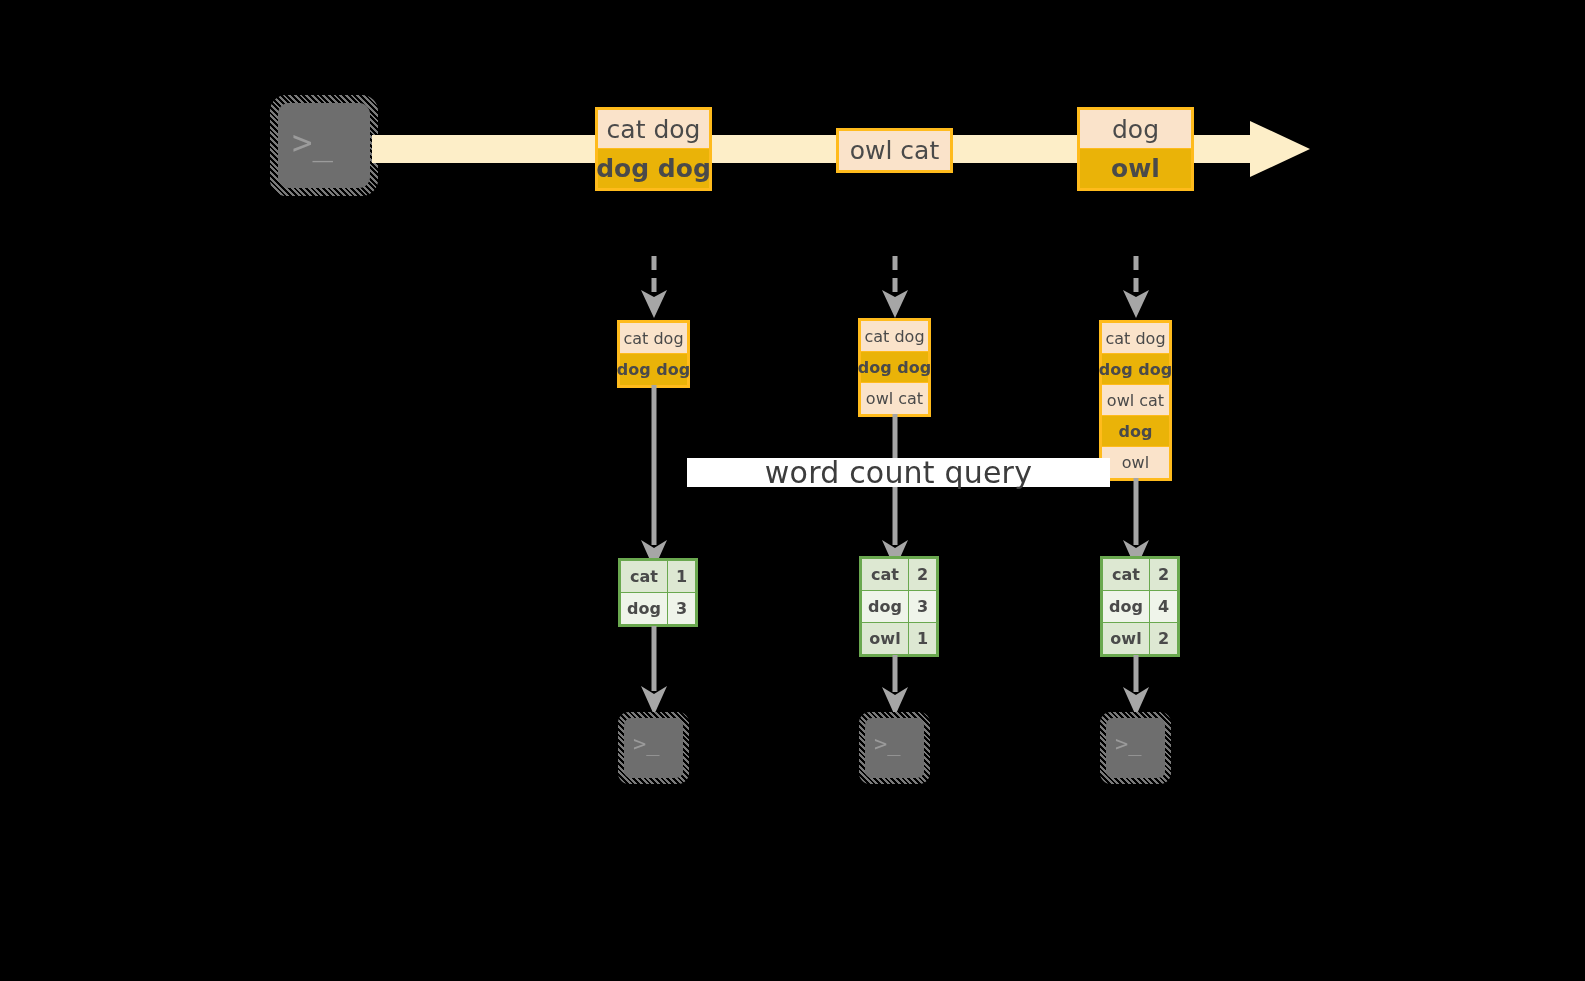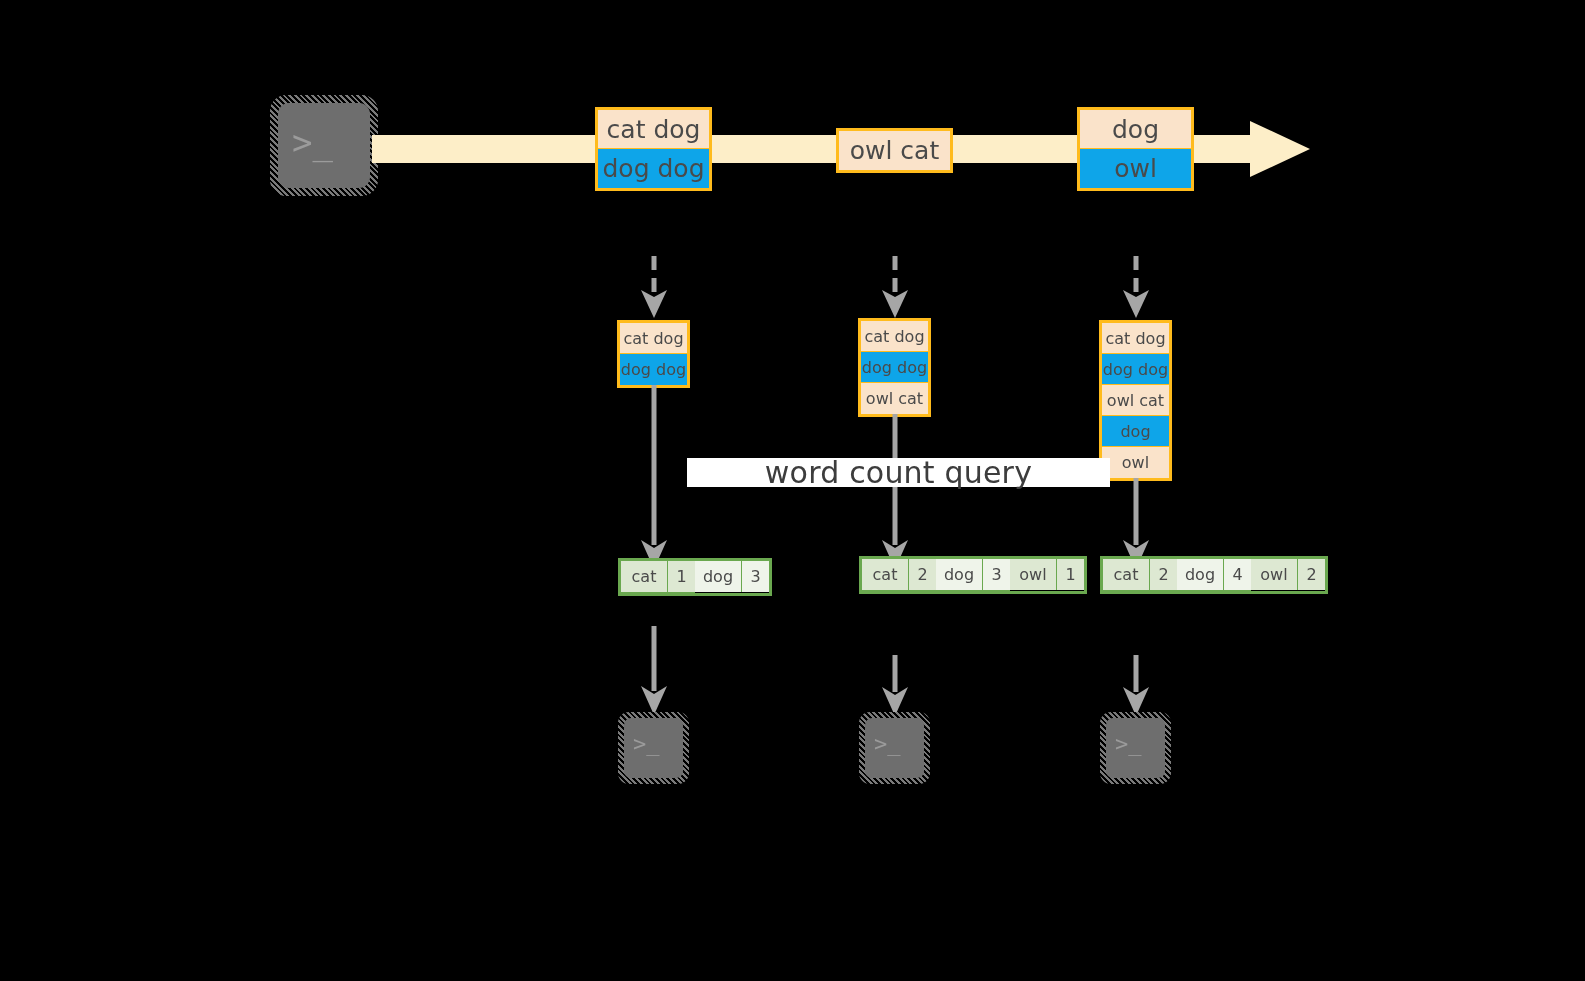--- a/index.html
+++ b/index.html
@@ -73,33 +73,34 @@
     box-sizing: border-box;
     display: flex;
     align-items: center;
     justify-content: center;
     color: #4a4a4a;
     white-space: nowrap;
     border-bottom: 1.5px solid #ffbb1c;
   }
   .msgbox .cell:last-child { border-bottom: none; }
   .msgbox .cell.dark  { background: #fae3ca; }
-  .msgbox .cell.light { background: #0ea5e9; }
+  .msgbox .cell.light { background: #eab308; font-weight: bold; }
 
   .msgbox.top        { border-width: 3px; }
   .msgbox.top .cell  { height: 39px; font-size: 25px; }
   .msgbox.small .cell{ height: 31px; font-size: 16px; }
 
   
   .restable {
     position: absolute;
     box-sizing: border-box;
     border: 3px solid #6aa84f;
     display: flex;
-    flex-direction: row;
+    flex-direction: column;
+    font-weight: bold;
   }
   .restable .row {
     display: flex;
     height: 31px;
     border-bottom: 1.5px solid #6aa84f;
   }
   .restable .row:last-child { border-bottom: none; }
   .restable .row .word,
   .restable .row .count {
     box-sizing: border-box;

